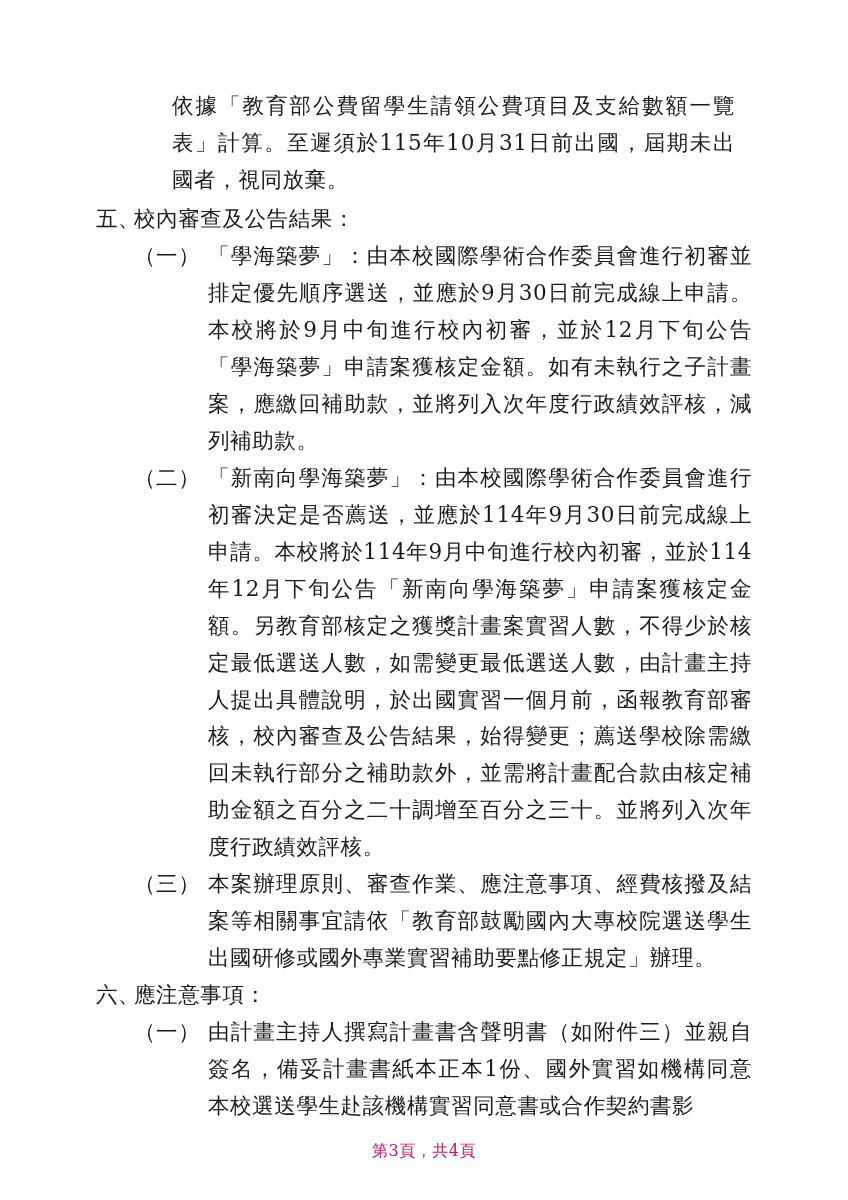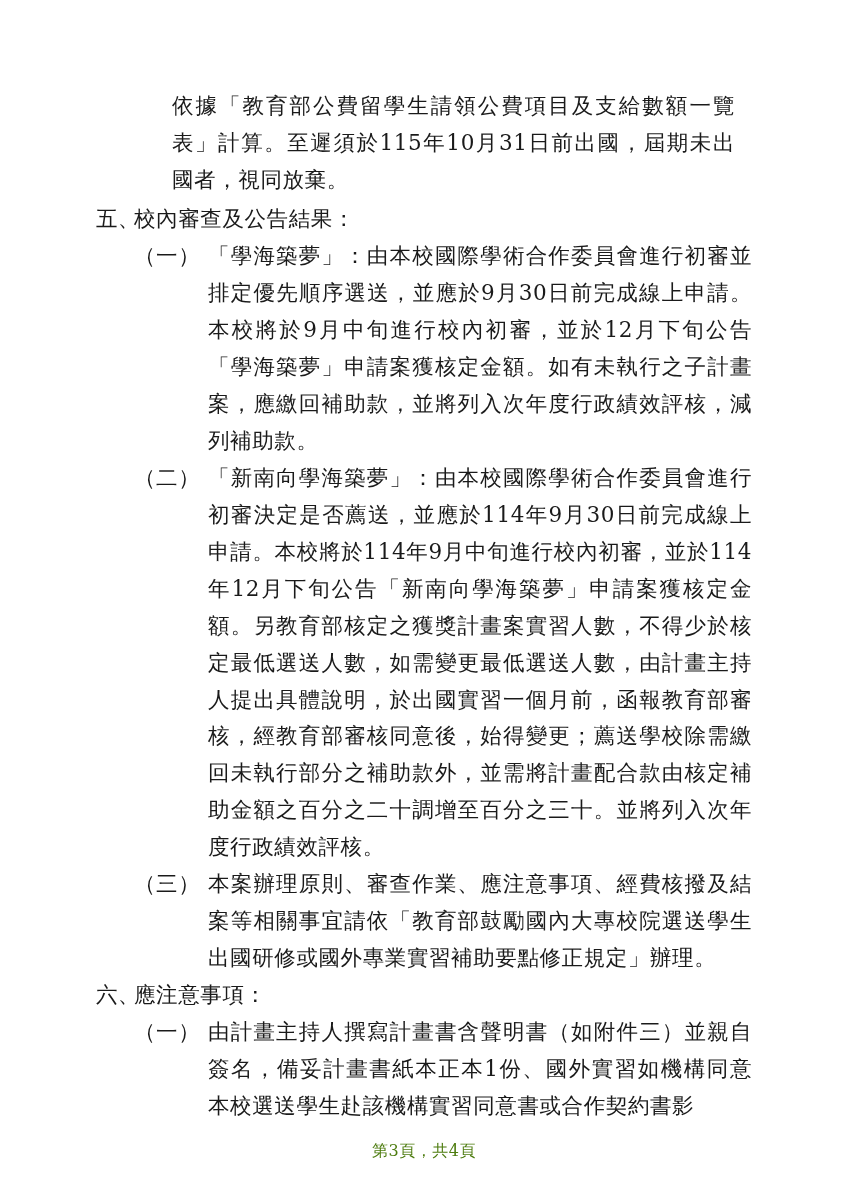--- a/index.html
+++ b/index.html
@@ -62,21 +62,21 @@
   }
 
   .footer {
     position: absolute;
     left: 0;
     right: 0;
     bottom: 38px;
     text-align: center;
     font-size: 16px;
     letter-spacing: 0.5px;
-    color: #4d7c0f;
+    color: #be185d;
   }
 </style>
 </head>
 <body>
 
 <div class="page">
   <div class="doc-body">
 
     <p class="para-cont">依據「教育部公費留學生請領公費項目及支給數額一覽表」計算。至遲須於115年10月31日前出國，屆期未出國者，視同放棄。</p>
 
@@ -85,21 +85,21 @@
       <span>校內審查及公告結果：</span>
     </p>
 
     <p class="item-l2">
       <span class="marker-l2">（一）</span>
       <span>「學海築夢」：由本校國際學術合作委員會進行初審並排定優先順序選送，並應於9月30日前完成線上申請。本校將於9月中旬進行校內初審，並於12月下旬公告「學海築夢」申請案獲核定金額。如有未執行之子計畫案，應繳回補助款，並將列入次年度行政績效評核，減列補助款。</span>
     </p>
 
     <p class="item-l2">
       <span class="marker-l2">（二）</span>
-      <span>「新南向學海築夢」：由本校國際學術合作委員會進行初審決定是否薦送，並應於114年9月30日前完成線上申請。本校將於114年9月中旬進行校內初審，並於114年12月下旬公告「新南向學海築夢」申請案獲核定金額。另教育部核定之獲獎計畫案實習人數，不得少於核定最低選送人數，如需變更最低選送人數，由計畫主持人提出具體說明，於出國實習一個月前，函報教育部審核，經教育部審核同意後，始得變更；薦送學校除需繳回未執行部分之補助款外，並需將計畫配合款由核定補助金額之百分之二十調增至百分之三十。並將列入次年度行政績效評核。</span>
+      <span>「新南向學海築夢」：由本校國際學術合作委員會進行初審決定是否薦送，並應於114年9月30日前完成線上申請。本校將於114年9月中旬進行校內初審，並於114年12月下旬公告「新南向學海築夢」申請案獲核定金額。另教育部核定之獲獎計畫案實習人數，不得少於核定最低選送人數，如需變更最低選送人數，由計畫主持人提出具體說明，於出國實習一個月前，函報教育部審核，校內審查及公告結果，始得變更；薦送學校除需繳回未執行部分之補助款外，並需將計畫配合款由核定補助金額之百分之二十調增至百分之三十。並將列入次年度行政績效評核。</span>
     </p>
 
     <p class="item-l2">
       <span class="marker-l2">（三）</span>
       <span>本案辦理原則、審查作業、應注意事項、經費核撥及結案等相關事宜請依「教育部鼓勵國內大專校院選送學生出國研修或國外專業實習補助要點修正規定」辦理。</span>
     </p>
 
     <p class="item-l1">
       <span class="marker-l1">六、</span>
       <span>應注意事項：</span>

